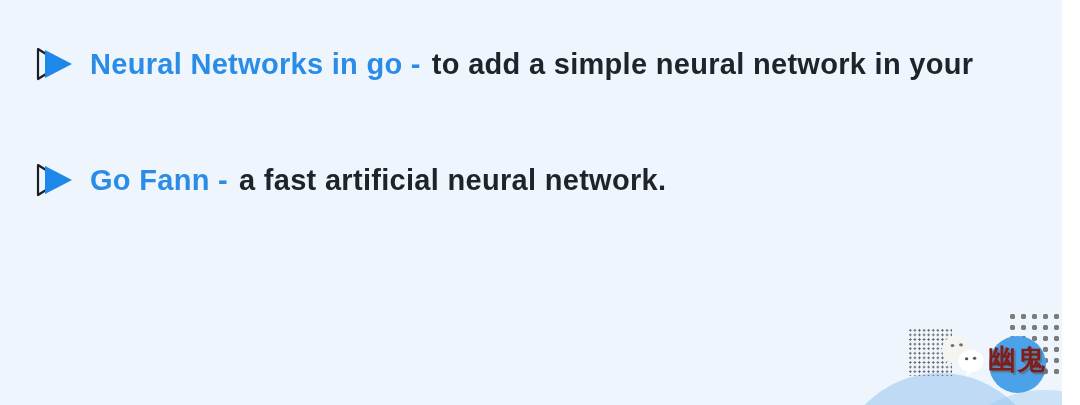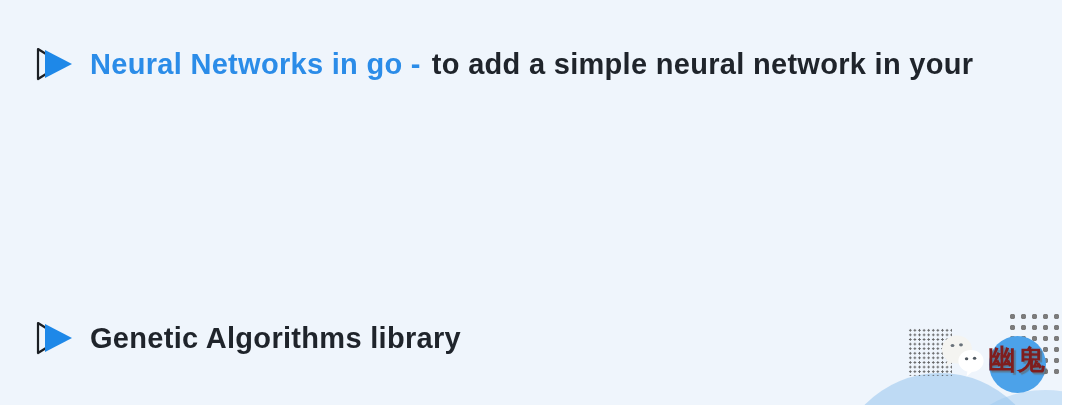--- a/index.html
+++ b/index.html
@@ -61,31 +61,31 @@
   <div class="item" style="top:44px">
     <svg class="bullet" viewBox="0 0 38 34">
       <path d="M2 2 L26 17 L2 32 Z" fill="none" stroke="#1b1f24" stroke-width="2.2" stroke-linejoin="round"></path>
       <path d="M9 3 L36 17 L9 31 Z" fill="#1e88e8"></path>
     </svg>
     <div class="text">
       <div><span class="hl">Neural Networks in go -</span><span>to add a simple neural network in your</span></div>
     </div>
   </div>
 
-
-
-  <div class="item" style="top:318px">
+  <div class="item" style="top:160px">
     <svg class="bullet" viewBox="0 0 38 34">
       <path d="M2 2 L26 17 L2 32 Z" fill="none" stroke="#1b1f24" stroke-width="2.2" stroke-linejoin="round"></path>
       <path d="M9 3 L36 17 L9 31 Z" fill="#1e88e8"></path>
     </svg>
     <div class="text">
-      <div><span>Genetic Algorithms library</span></div>
+      <div><span class="hl">Go Fann -</span><span>a fast artificial neural network.</span></div>
     </div>
   </div>
+
+
 
   <div class="dot-grid"></div>
   <div class="circle-blue"></div>
   <div class="circle-light-left"></div>
   <div class="circle-light-right"></div>
   <div class="halftone"></div>
 
   <svg class="wechat" viewBox="0 0 52 48">
     <g filter="none">
 

